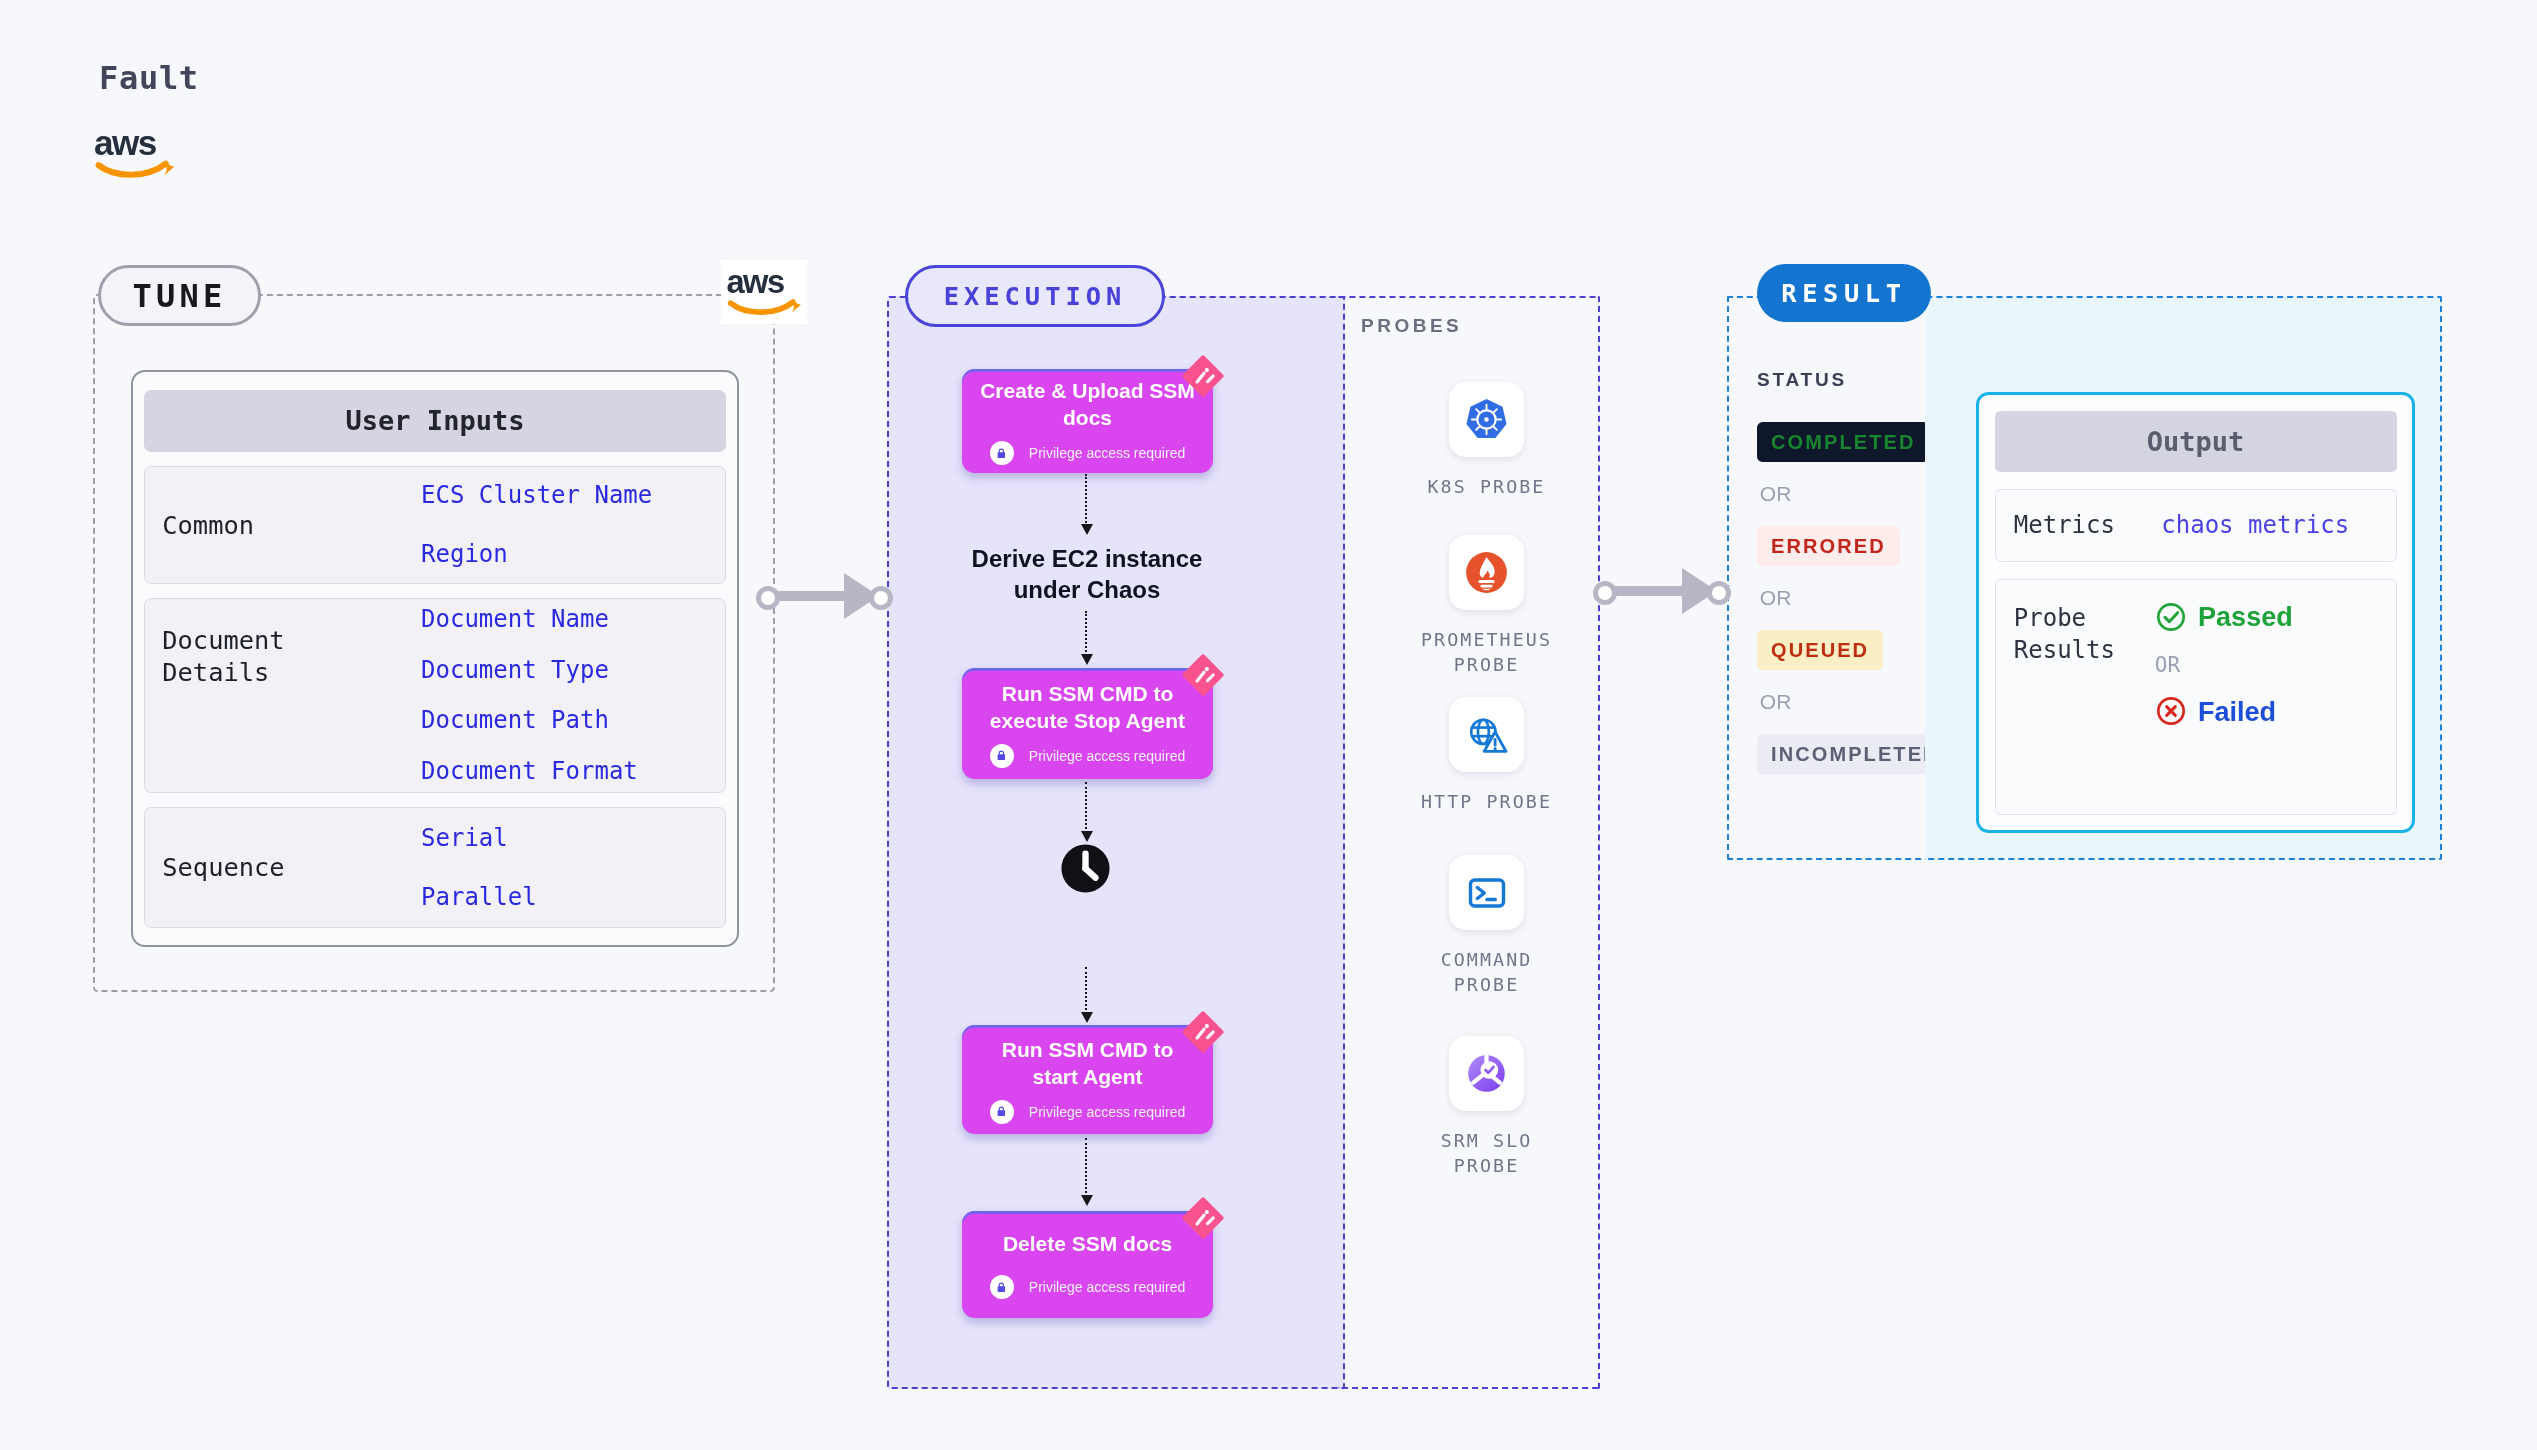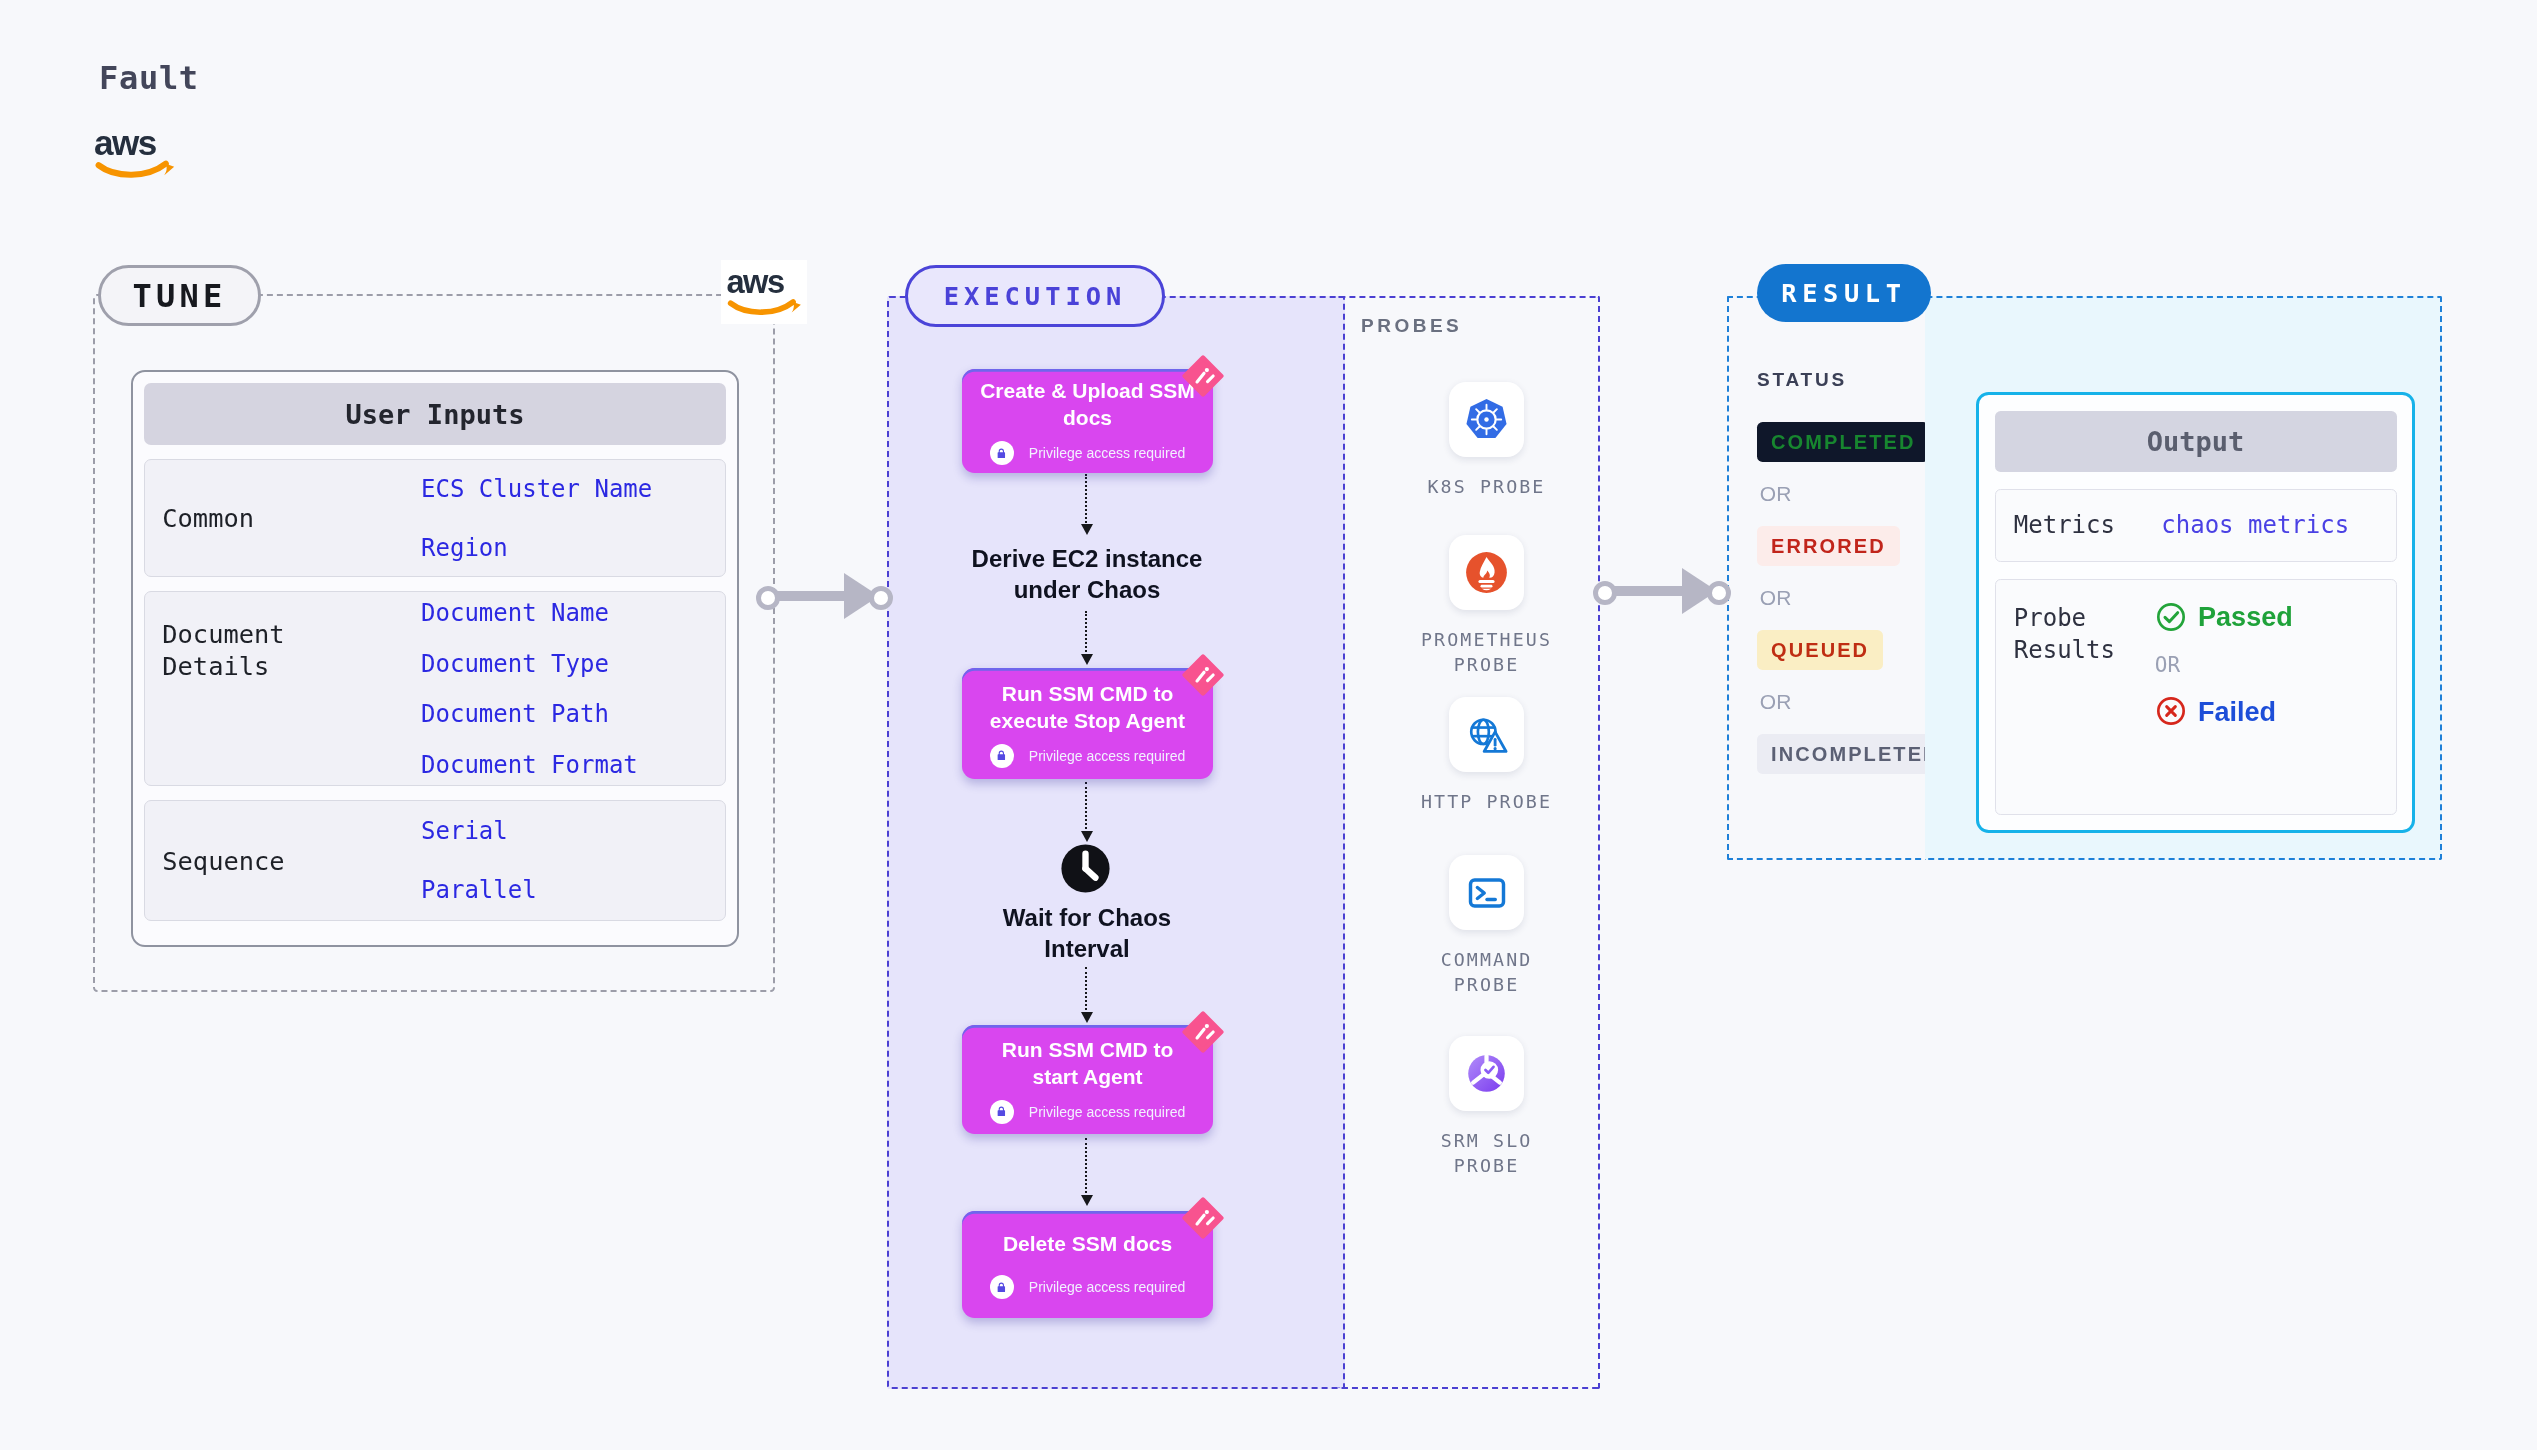--- a/index.html
+++ b/index.html
@@ -27,21 +27,21 @@
   .exec-pill{left:905px;top:265px;width:254px;height:56px;background:#e9e7fc;border:3.5px solid #4b44d8;
              font-size:25.4px;color:#4a42d8;letter-spacing:5px;}
   .result-pill{left:1757px;top:264px;width:174px;height:58px;background:#1375cf;border:none;
              font-size:25.4px;color:#ffffff;letter-spacing:5.6px;}
 
   .aws-corner{left:721px;top:260px;width:86px;height:64px;background:#ffffff;z-index:4;
               display:flex;align-items:center;justify-content:center;}
 
   
   .ui-card{left:131px;top:370px;width:608px;height:577px;background:#fbfbfe;border:2.8px solid #8f93a0;
-           border-radius:14px;padding:11.3px;box-sizing:border-box;display:flex;flex-direction:column;gap:14px;}
+           border-radius:14px;padding:11.3px;box-sizing:border-box;display:flex;flex-direction:column;gap:14px;justify-content:center;}
   .ui-head{height:62px;flex:0 0 62px;background:#d5d4e0;border-radius:7px;display:flex;align-items:center;
            justify-content:center;font-size:27px;font-weight:bold;color:#23252e;}
   .ui-row{background:#f1f1f7;border:1.4px solid #d9dae3;border-radius:7px;display:flex;}
   .ui-row-label{flex:0 0 40%;padding-left:17px;display:flex;font-size:25.4px;color:#1d2027;}
   .ui-row-vals{flex:1;display:flex;flex-direction:column;font-size:24px;color:#2b28e2;padding-left:27px;}
   .r1{flex:0 0 116px;}
   .r2{flex:0 0 193px;}
   .r3{flex:0 0 119px;}
   .vcenter{align-items:center;}
   .vtop{align-items:flex-start;padding-top:25.4px;}
@@ -207,21 +207,20 @@
 
   <div class="abs varrow" style="top:782px;height:51px;"></div>
 
   <div class="abs" style="left:1060px;top:843px;width:51px;height:51px;">
     <svg viewBox="0 0 72 72" width="51" height="51">
       <circle cx="36" cy="36" r="34" fill="#101116"></circle>
       <path d="M36 36 V15" stroke="#fff" stroke-width="9" stroke-linecap="round"></path>
       <path d="M36 36 L50 49" stroke="#fff" stroke-width="9" stroke-linecap="round"></path>
     </svg>
   </div>
-  <div class="abs step-label" style="left:960px;top:902px;width:254px;">Wait for Chaos Interval</div>
 
   <div class="abs varrow" style="top:967px;height:47px;"></div>
 
   <div class="abs block" style="top:1025px;height:109px;">
     <div class="spark">
       <svg viewBox="0 0 24 24" width="42" height="42">
         <polygon points="12,1.5 22.5,12 12,22.5 1.5,12" fill="#f8538f" stroke="#f8538f" stroke-width="2.5" stroke-linejoin="round"></polygon>
         <path d="M8.6 15.4 L12.6 10.4" stroke="#fff" stroke-width="1.8" stroke-linecap="round"></path>
         <circle cx="14.2" cy="8.6" r="1.2" fill="#fff"></circle>
         <path d="M14.6 15.2 l3.2 -3.2" stroke="#fff" stroke-width="1.8" stroke-linecap="round"></path>

